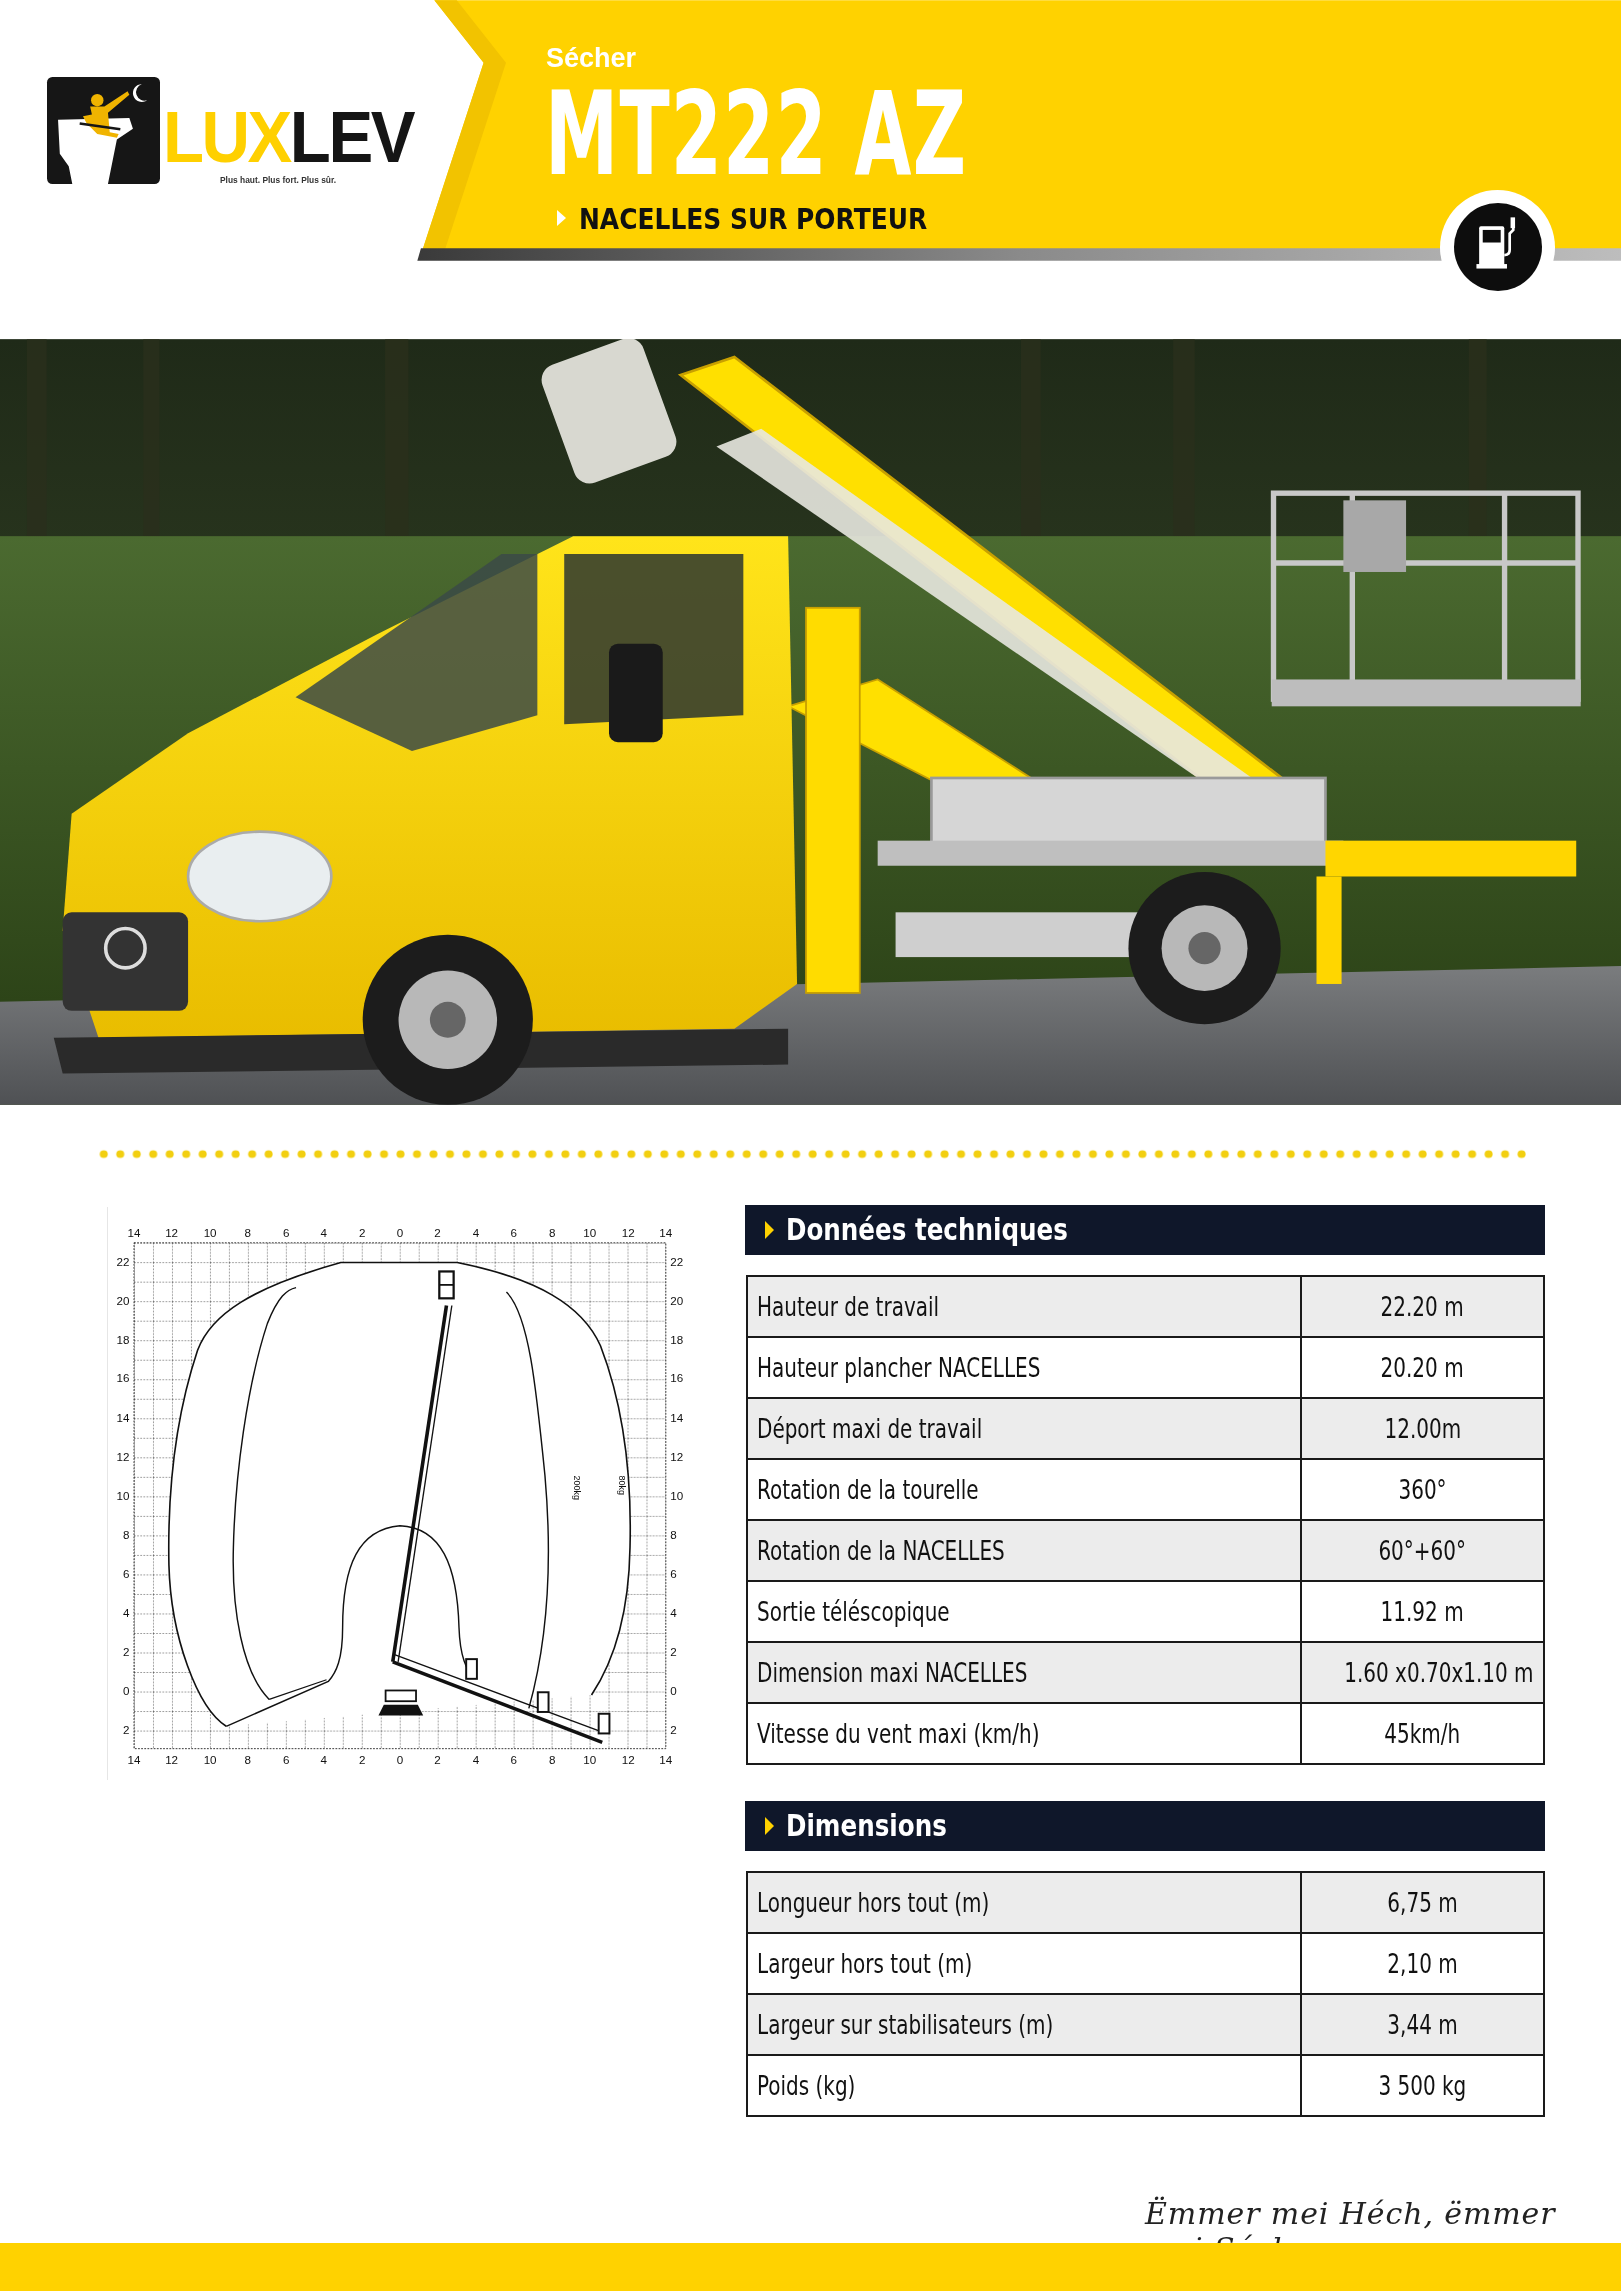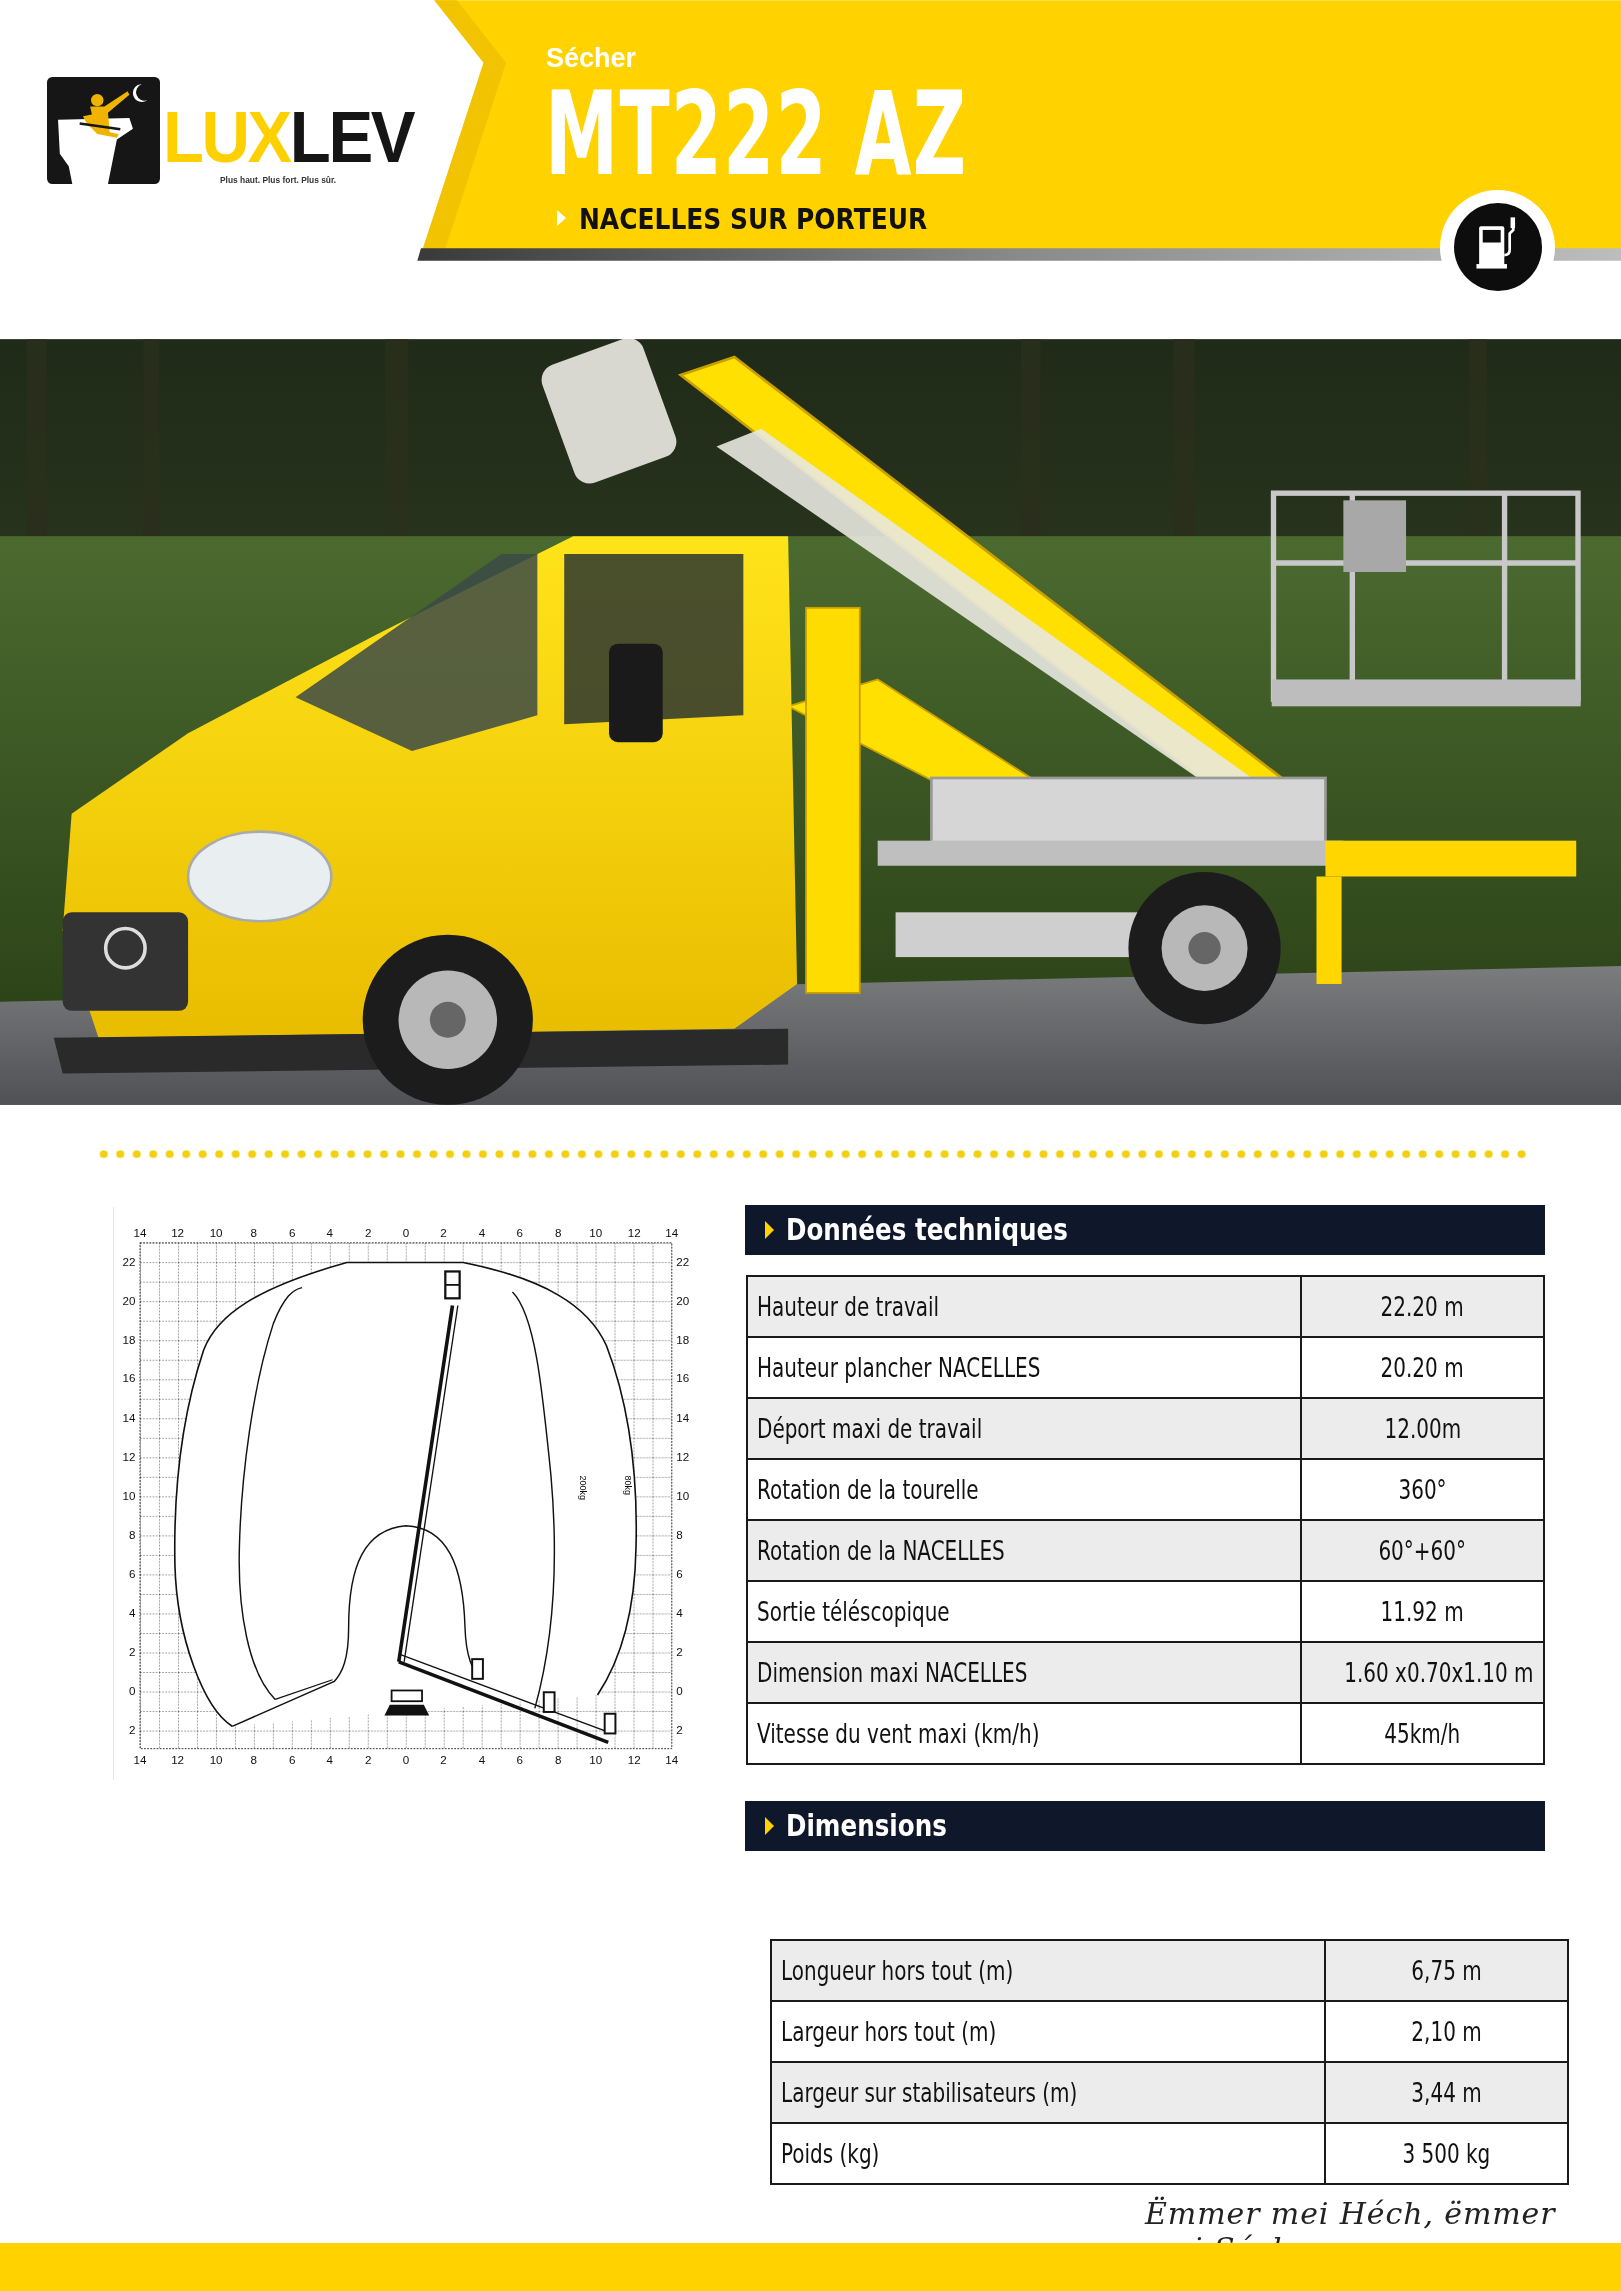--- a/index.html
+++ b/index.html
@@ -25,21 +25,21 @@
   .fuel-badge { left:1440px; top:190px; width:115px; height:115px; border-radius:50%; background:#fff; }
   .fuel-inner { left:1454px; top:203px; width:88px; height:88px; border-radius:50%; background:#0d0d0d; }
 
   
   .photo { left:0; top:339px; width:1621px; height:766px; overflow:hidden; }
 
   
   .dots { left:97px; top:1147px; width:1437px; height:14.3px; }
 
   
-  .diagram { left:113px; top:1207px; width:591px; height:573px; border-left:0.9px solid #e6e6e6; }
+  .diagram { left:107px; top:1207px; width:591px; height:573px; border-left:0.9px solid #e6e6e6; }
 
   
   .section-head { left:745px; width:800px; height:50px; background:#0f172a; }
   .section-head .arrow { position:absolute; left:19.7px; top:16px; width:0; height:0;
       border-top:9px solid transparent; border-bottom:9px solid transparent; border-left:9.9px solid #FFD200; }
   .section-head .title { position:absolute; left:41px; top:7.2px; color:#fff; font-weight:bold; font-size:30px;
       font-family:"DejaVu Sans", sans-serif; transform:scaleX(0.82); transform-origin:left top; white-space:nowrap; }
 
   table.spec { position:absolute; left:746px; width:799px; border-collapse:collapse; table-layout:fixed; }
   table.spec td { border:2.7px solid #1a1a1a; height:41px; padding:9px; font-size:27px; color:#111; }
@@ -322,21 +322,21 @@
         <td class="k"><span class="cond">Vitesse du vent maxi (km/h)</span></td>
         <td class="v"><span class="cond">45km/h</span></td>
       </tr>
 </tbody>
   </table>
 
 <div class="abs section-head" style="top:1801px;">
   <div class="arrow"></div>
   <div class="title">Dimensions</div>
 </div>
-<table class="spec" style="top:1939px;margin-left:24px;">
+<table class="spec" style="top:1871px;">
   <tbody>
       <tr>
         <td class="k"><span class="cond">Longueur hors tout (m)</span></td>
         <td class="v"><span class="cond">6,75 m</span></td>
       </tr>
   <tr>
         <td class="k"><span class="cond">Largeur hors tout (m)</span></td>
         <td class="v"><span class="cond">2,10 m</span></td>
       </tr>
   <tr>

